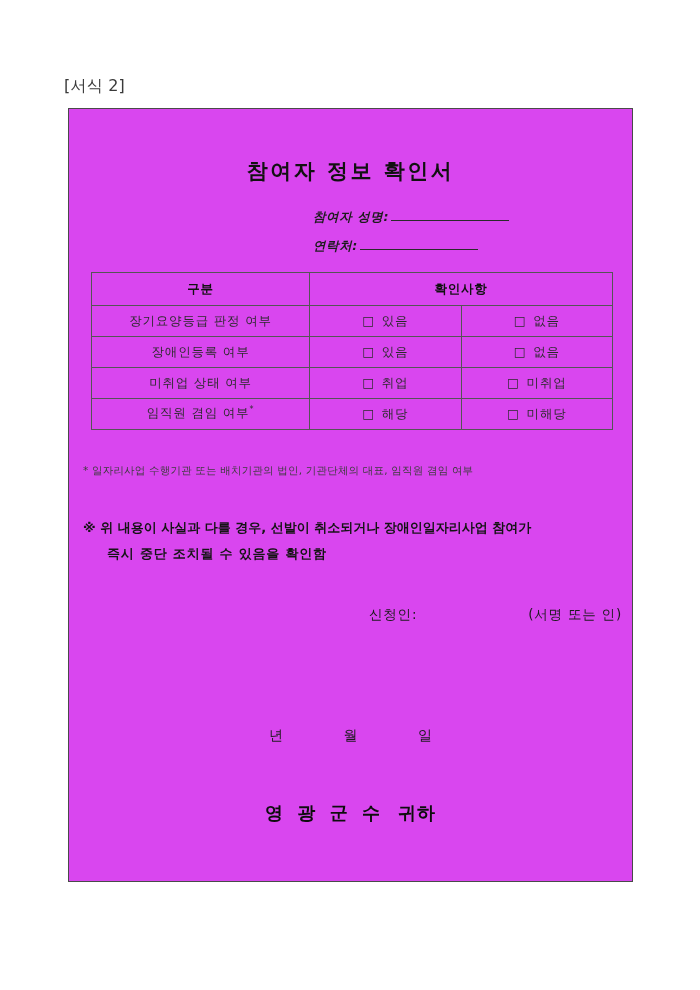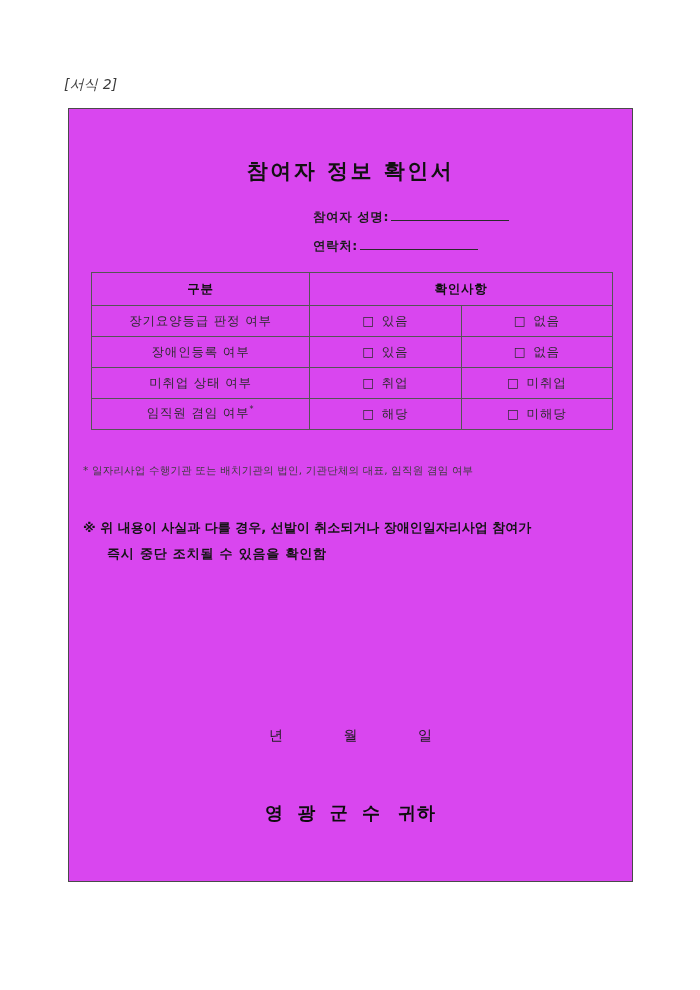--- a/index.html
+++ b/index.html
@@ -14,24 +14,23 @@
     font-family: "DejaVu Sans", "Liberation Sans", sans-serif;
     color: #1c1c1c;
     overflow: hidden;
   }
 
   
   .form-tag {
     position: absolute;
     left: 64px;
     top: 76px;
-    font-size: 14px;
+    font-size: 16px;
     color: #3a3a3a;
     letter-spacing: .2px;
-    font-style: italic;
   }
 
   
   .page-frame {
     position: absolute;
     left: 68px;
     top: 108px;
     width: 565px;
     height: 774px;
     border: 1.3px solid #4a4a4a;
@@ -63,20 +62,21 @@
     justify-content: flex-start;
     align-items: baseline;
     margin-bottom: 10px;
     padding-left: 244px;
   }
   .field-label {
     font-size: 12.5px;
     font-weight: bold;
     white-space: nowrap;
     letter-spacing: .6px;
+    font-style: italic;
   }
   .field-rule {
     display: inline-block;
     width: 118px;
     border-bottom: 1.4px solid #2a2a2a;
     height: 13px;
     margin-left: 2px;
   }
 
   
@@ -242,20 +242,24 @@
     </tbody>
   </table>
 
   <div class="footnote">* 일자리사업 수행기관 또는 배치기관의 법인, 기관단체의 대표, 임직원 겸임 여부</div>
 
   <div class="notice">
     <div class="notice-line1">※  위  내용이  사실과  다를  경우,  선발이  취소되거나  장애인일자리사업  참여가</div>
     <div class="notice-line2">즉시 중단 조치될 수 있음을 확인함</div>
   </div>
 
+  <div class="sign-row">
+    <span>신청인:</span>
+    <span>(서명 또는 인)</span>
+  </div>
 
   <div class="date-row">
     <span>년</span>
     <span>월</span>
     <span>일</span>
   </div>
 
   <div class="recipient">
     <span>영 광 군 수</span><span class="honorific">귀하</span>
   </div>

